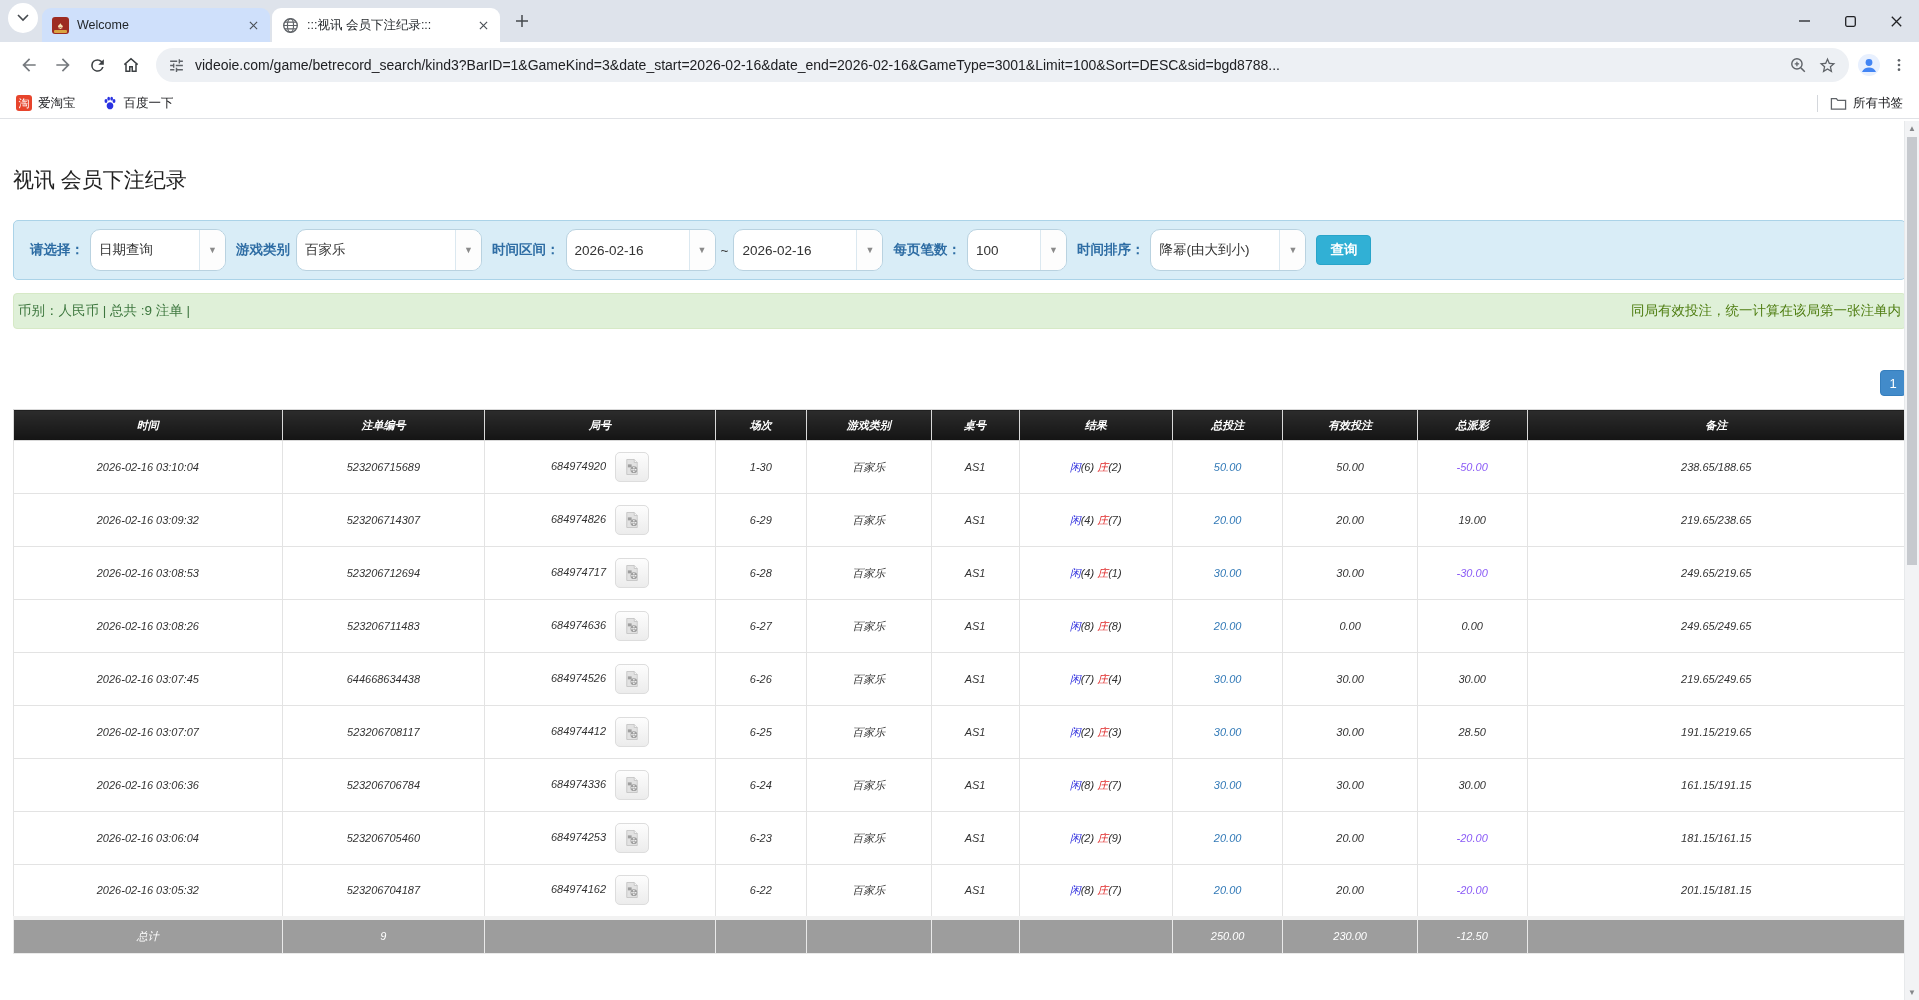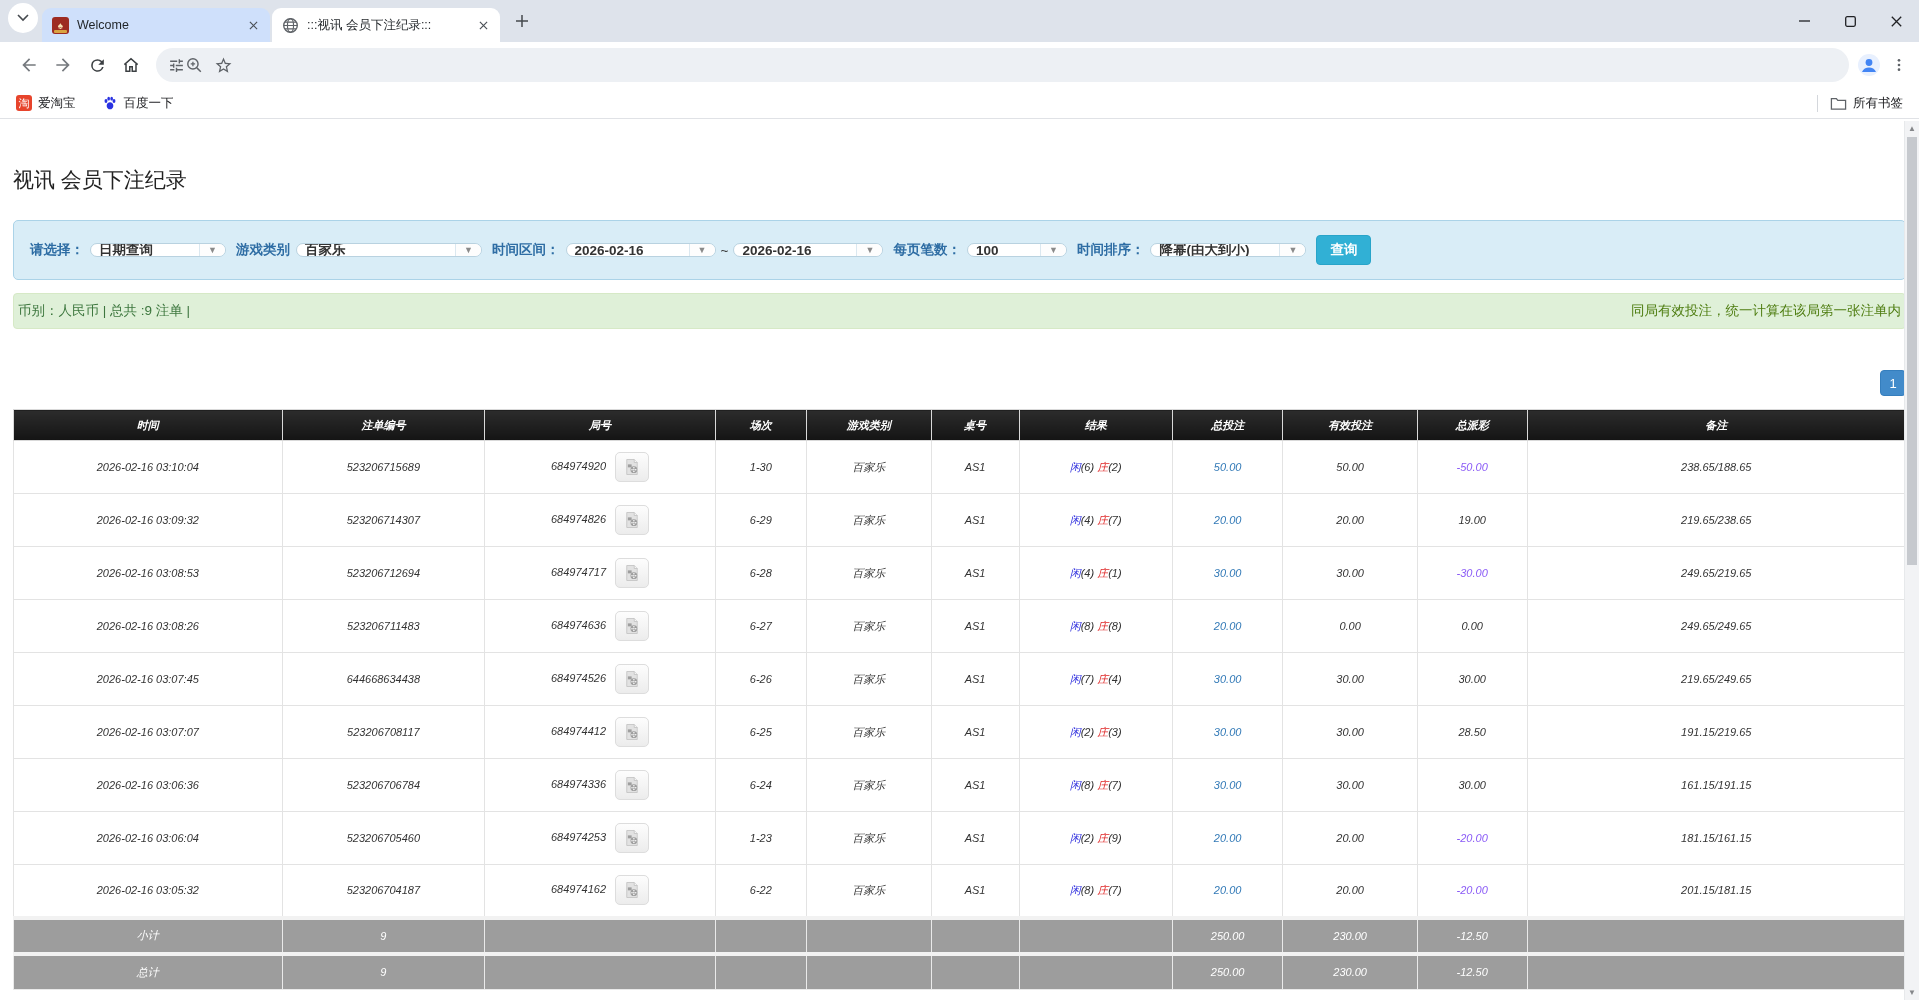--- a/index.html
+++ b/index.html
@@ -39,21 +39,21 @@
   .bm-divider { width:1px; height:17px; background:#d4d7dc; }
 
   
   .content { padding:0 13px; position:relative; }
   .page-title { font-size:21px; font-weight:400; color:#222; margin:47px 0 26px 0; }
 
   .filter-panel { height:60px; background:#d9edf7; border:1px solid #abd3e8; border-radius:5px;
                   display:flex; align-items:center; padding:0 14px; font-size:13.5px; }
   .f-label { color:#2e6da4; font-weight:bold; margin:0 6px 0 10px; white-space:nowrap;font-family:Liberation Serif, serif; }
   .f-label:first-child { margin-left:2px; }
-  .combo { background:#fff; border:1px solid #b9d2e0; border-radius:10px; height:14px; display:flex; align-items:center; overflow:hidden;font-weight:bold; }
+  .combo { background:#fff; border:1px solid #b9d2e0; border-radius:10px; height:42px; display:flex; align-items:center; overflow:hidden; }
   .combo .combo-val { flex:1; padding:0 8px; color:#333; white-space:nowrap; overflow:hidden; }
   .combo .combo-arrow { width:26px; height:100%; border-left:1px solid #dbe8f0; display:flex; align-items:center;
                         justify-content:center; color:#8a8a8a; font-size:9px; background:#fdfdfd; }
   .tilde { color:#333; margin:0 5px; }
   .btn-search { margin-left:10px; height:30px; padding:0 13px; background:#31b0d5; border:1px solid #28a4c9;
                 color:#fff; border-radius:4px; font-size:13.5px; display:flex; align-items:center; font-weight:bold; }
 
   .info-bar { margin-top:13px; height:36px; background:#dff0d8; border:1px solid #d6e9c6; border-radius:4px;
               display:flex; align-items:center; padding:0 4px; font-size:13.5px; color:#3c763d; }
   .info-right { margin-left:auto; color:#4d7c0f; }
@@ -164,20 +164,21 @@
   <div class="nav-btn">
     <svg width="20" height="20" viewBox="0 0 24 24">
         <path fill="none" stroke="#3c4043" stroke-width="1.8" d="M4 11.5L12 4.5l8 7M6 10v9.5h4.5V14h3v5.5H18V10"></path>
       </svg>
   </div>
 
   <div class="omnibox">
     <svg width="17" height="17" viewBox="0 0 24 24">
         <path fill="#5f6368" d="M3 17v2h6v-2H3zM3 5v2h10V5H3zm10 16v-2h8v-2h-8v-2h-2v6h2zM7 9v2H3v2h4v2h2V9H7zm14 4v-2H11v2h10zm-6-4h2V7h4V5h-4V3h-2v6z"></path>
       </svg>
+    <div class="url-text">videoie.com/game/betrecord_search/kind3?BarID=1&amp;GameKind=3&amp;date_start=2026-02-16&amp;date_end=2026-02-16&amp;GameType=3001&amp;Limit=100&amp;Sort=DESC&amp;sid=bgd8788...</div>
     <div class="right-icons">
       <svg width="19" height="19" viewBox="0 0 24 24">
         <circle cx="10" cy="10" r="6.5" fill="none" stroke="#5f6368" stroke-width="1.8"></circle>
         <path d="M15 15l5 5" stroke="#5f6368" stroke-width="1.8"></path>
         <path d="M10 7.2v5.6M7.2 10h5.6" stroke="#5f6368" stroke-width="1.6"></path>
       </svg>
       <svg width="19" height="19" viewBox="0 0 24 24">
           <path fill="#5f6368" d="M22 9.24l-7.19-.62L12 2 9.19 8.63 2 9.24l5.46 4.73L5.82 21 12 17.27 18.18 21l-1.63-7.03L22 9.24zM12 15.4l-3.76 2.27 1-4.28-3.32-2.88 4.38-.38L12 6.1l1.71 4.04 4.38.38-3.32 2.88 1 4.28L12 15.4z"></path>
         </svg>
     </div>
@@ -489,21 +490,21 @@
                 <path d="M15 2v4h4" fill="#f5f5f5" stroke="#bdbdbd"></path>
                 <path d="M6.5 8.5h5v4l-5 0z" fill="#9e9e9e"></path>
                 <circle cx="14.5" cy="15.5" r="4.5" fill="#9e9e9e"></circle>
                 <circle cx="14.5" cy="15.5" r="1" fill="#fff"></circle>
                 <circle cx="14.5" cy="12.9" r="1" fill="#fff"></circle>
                 <circle cx="12" cy="15.5" r="1" fill="#fff"></circle>
                 <circle cx="17" cy="15.5" r="1" fill="#fff"></circle>
                 <circle cx="14.5" cy="18.1" r="1" fill="#fff"></circle>
               </svg>
             </span></td>
-          <td>1-23</td>
+          <td>6-23</td>
           <td>百家乐</td>
           <td>AS1</td>
           <td><span class="r-player">闲</span><span>(2)</span> <span class="r-banker">庄</span><span>(9)</span></td>
           <td class="bet-blue">20.00</td>
           <td>20.00</td>
           <td class="neg">-20.00</td>
           <td>181.15/161.15</td>
         </tr>
         <tr>
           <td>2026-02-16 03:05:32</td>
@@ -525,33 +526,20 @@
           <td>百家乐</td>
           <td>AS1</td>
           <td><span class="r-player">闲</span><span>(8)</span> <span class="r-banker">庄</span><span>(7)</span></td>
           <td class="bet-blue">20.00</td>
           <td>20.00</td>
           <td class="neg">-20.00</td>
           <td>201.15/181.15</td>
         </tr>
       </tbody>
     <tfoot>
-      <tr class="sum-row first">
-        <td>小计</td>
-        <td>9</td>
-        <td></td>
-          <td></td>
-          <td></td>
-          <td></td>
-          <td></td>
-        <td>250.00</td>
-        <td>230.00</td>
-        <td class="neg">-12.50</td>
-        <td></td>
-      </tr>
       <tr class="sum-row last">
         <td>总计</td>
         <td>9</td>
         <td></td>
           <td></td>
           <td></td>
           <td></td>
           <td></td>
         <td>250.00</td>
         <td>230.00</td>

